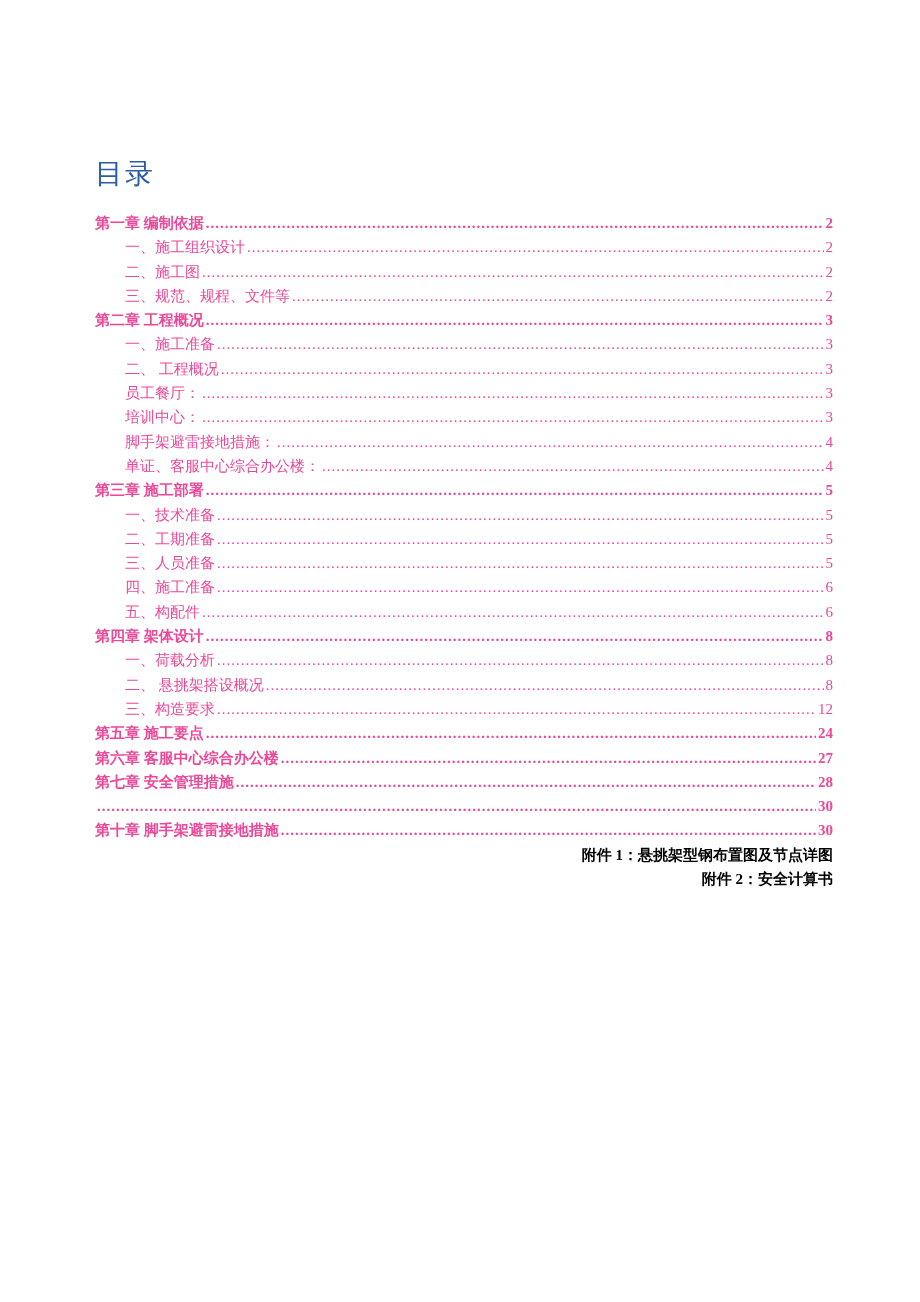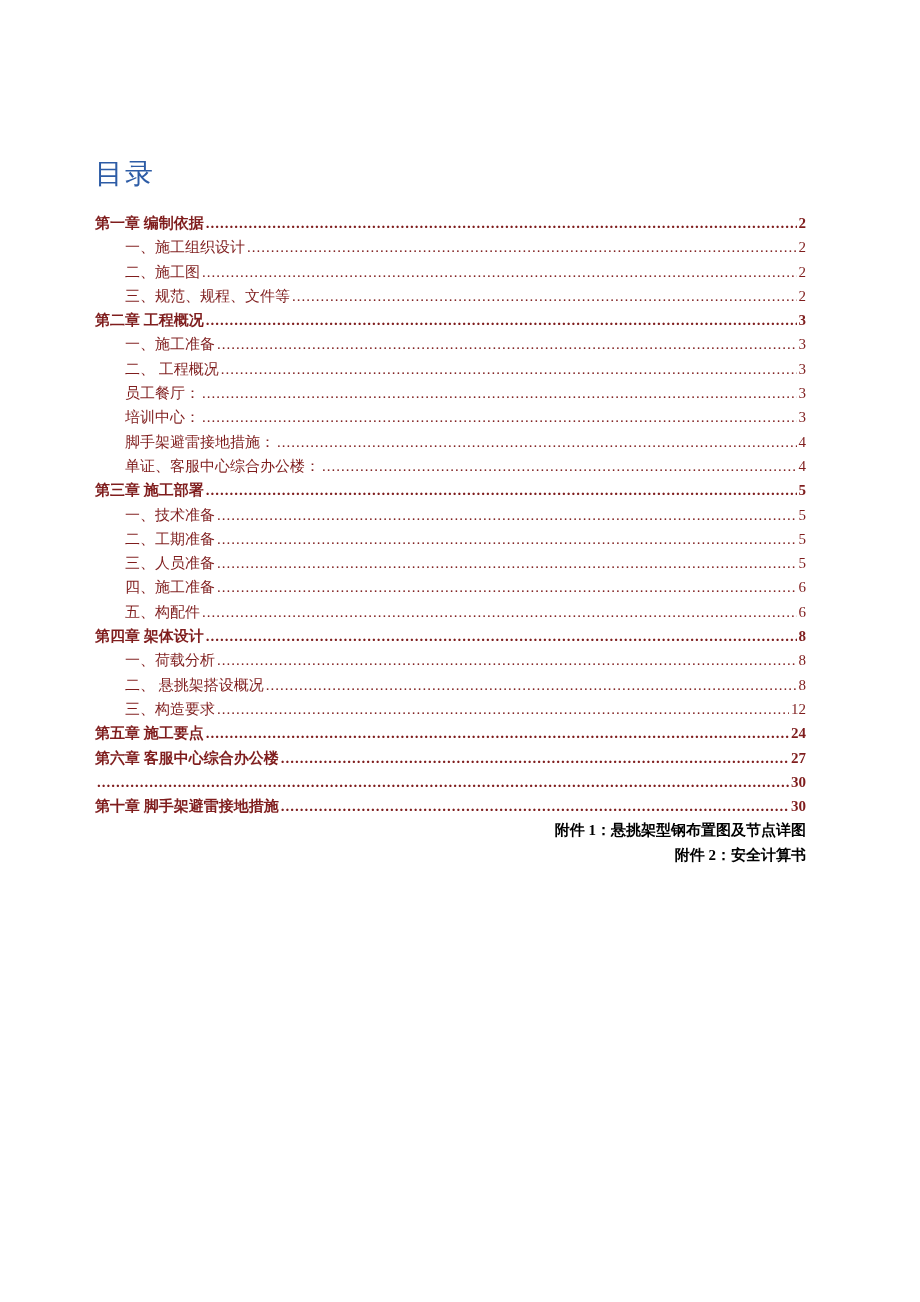--- a/index.html
+++ b/index.html
@@ -8,36 +8,36 @@
       box-sizing: border-box;
     }
     body {
       background: #ffffff;
       font-family: "SimSun", "Microsoft YaHei", serif;
       width: 920px;
       height: 1302px;
       position: relative;
     }
     .page {
-      padding: 155px 114px 0 95px;
+      padding: 155px 87px 0 95px;
     }
     .toc-title {
       color: #2d5ca6;
       font-size: 28px;
       font-weight: normal;
       font-family: "SimHei", "Microsoft YaHei", sans-serif;
       margin-bottom: 18px;
       letter-spacing: 2px;
     }
     .toc-entry {
       display: flex;
       align-items: baseline;
       font-size: 15px;
       line-height: 1.62;
-      color: #7f1d1d;
+      color: #ec4899;
       white-space: nowrap;
     }
     .toc-entry.level-1 {
       font-weight: bold;
     }
     .toc-entry.level-2 {
       padding-left: 30px;
       font-weight: normal;
     }
     .toc-text {
@@ -176,20 +176,25 @@
       </div>
       <div class="toc-entry level-1">
         <span class="toc-text">第五章  施工要点 </span>
         <span class="toc-dots"></span>
         <span class="toc-page">24</span>
       </div>
       <div class="toc-entry level-1">
         <span class="toc-text">第六章  客服中心综合办公楼 </span>
         <span class="toc-dots"></span>
         <span class="toc-page">27</span>
+      </div>
+      <div class="toc-entry level-1">
+        <span class="toc-text">第七章  安全管理措施 </span>
+        <span class="toc-dots"></span>
+        <span class="toc-page">28</span>
       </div>
       <div class="toc-entry level-1">
         <span class="toc-dots"></span>
         <span class="toc-page">30</span>
       </div>
       <div class="toc-entry level-1">
         <span class="toc-text">第十章  脚手架避雷接地措施 </span>
         <span class="toc-dots"></span>
         <span class="toc-page">30</span>
       </div>

